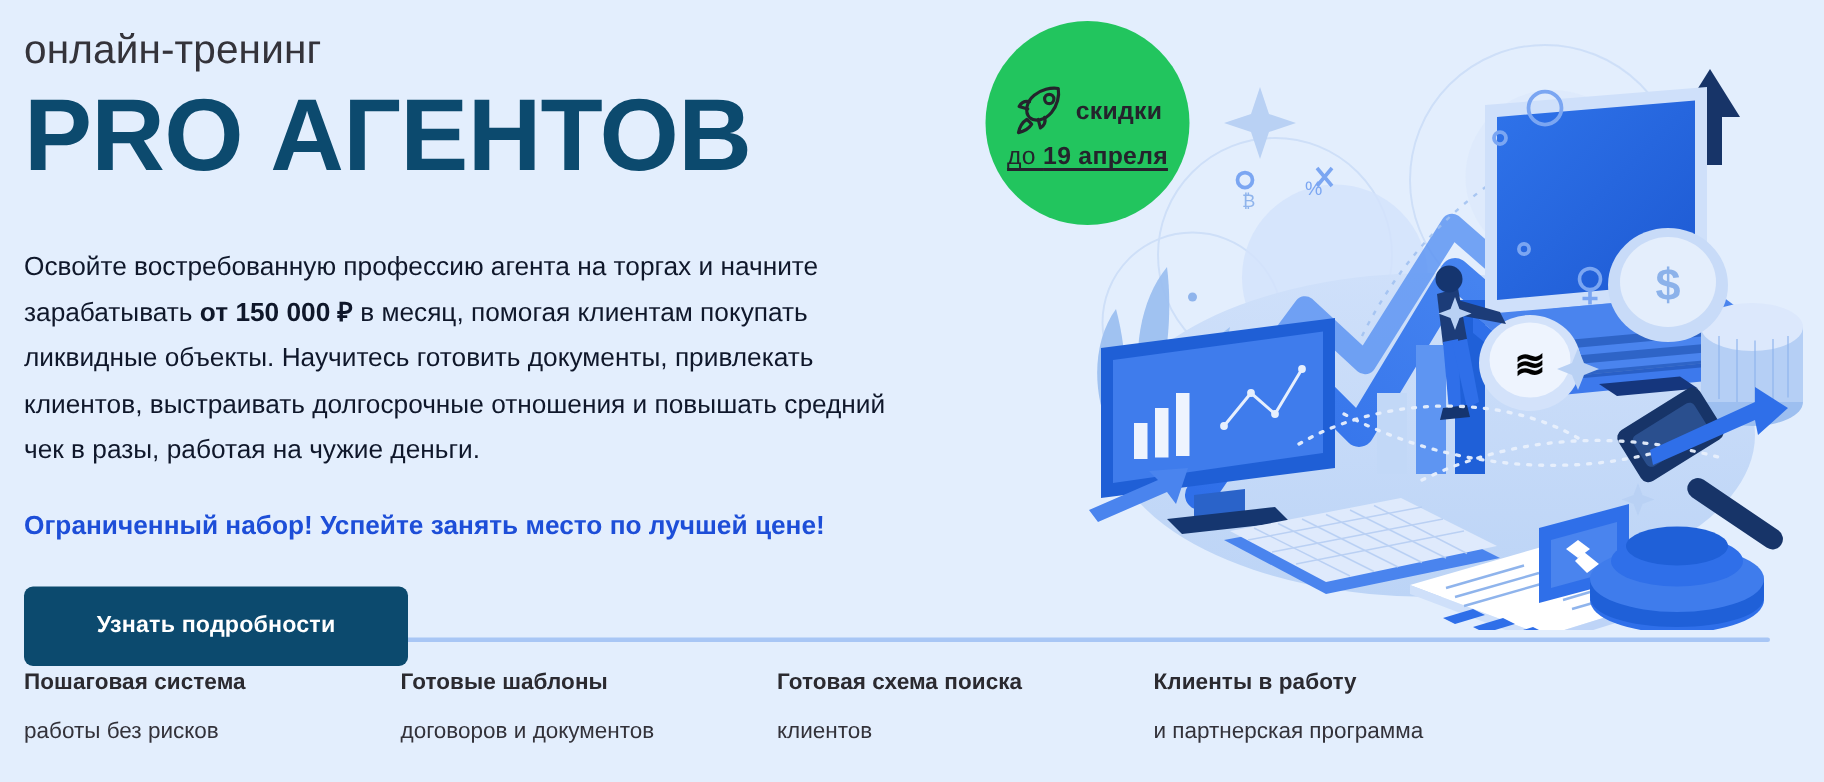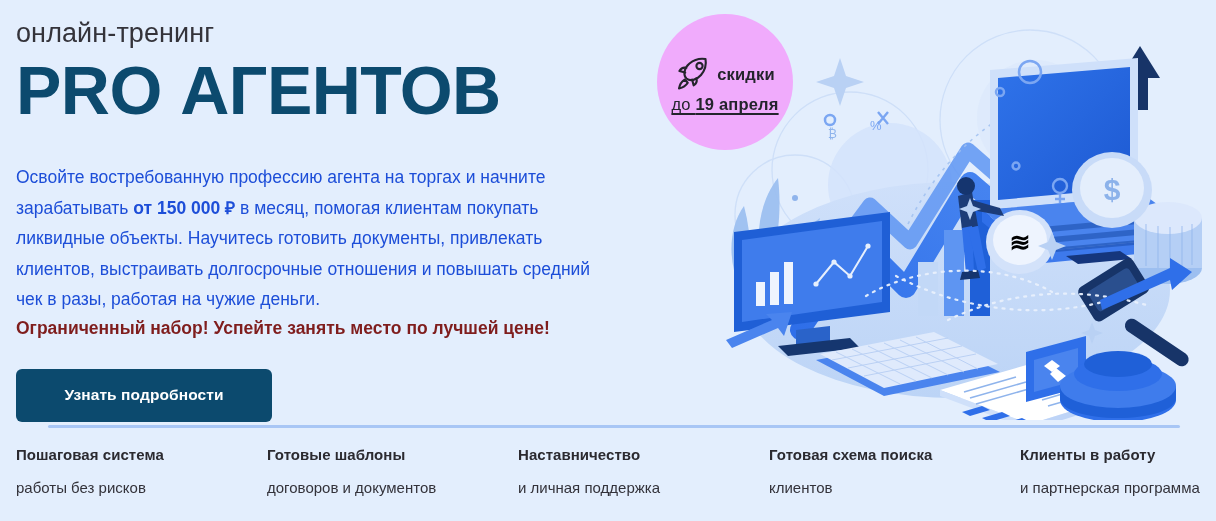--- a/index.html
+++ b/index.html
@@ -47,31 +47,32 @@
     color: #0c4a6e;
     letter-spacing: -0.5px;
     margin-top: 2px;
   }
 
   .lead {
     margin-top: 34px;
     width: 600px;
     font-size: 17.5px;
     line-height: 30.5px;
-    color: #1d4ed8;
+    color: #0f172a;
     font-weight: 400;
   }
 
   .lead b { font-weight: 700; }
 
   .limited {
+    margin-top: 22px;
     font-size: 17.5px;
     line-height: 26px;
     font-weight: 700;
-    color: #7f1d1d;
+    color: #1d4ed8;
   }
 
   .cta {
     display: inline-flex;
     align-items: center;
     justify-content: center;
     margin-top: 28px;
     width: 256px;
     height: 53px;
     border: none;
@@ -86,21 +87,21 @@
   }
 
   
   .badge {
     position: absolute;
     left: 657px;
     top: 14px;
     width: 136px;
     height: 136px;
     border-radius: 50%;
-    background: #f0abfc;
+    background: #22c55e;
     z-index: 8;
   }
 
   .badge-inner {
     position: absolute;
     inset: 0;
     display: flex;
     flex-direction: column;
     align-items: center;
     justify-content: center;
@@ -447,24 +448,20 @@
   <div class="features">
     <div class="feature">
       <div class="feature-title">Пошаговая система</div>
       <div class="feature-sub">работы без рисков</div>
     </div>
     <div class="feature">
       <div class="feature-title">Готовые шаблоны</div>
       <div class="feature-sub">договоров и документов</div>
     </div>
     <div class="feature">
-      <div class="feature-title">Наставничество</div>
-      <div class="feature-sub">и личная поддержка</div>
-    </div>
-    <div class="feature">
       <div class="feature-title">Готовая схема поиска</div>
       <div class="feature-sub">клиентов</div>
     </div>
     <div class="feature">
       <div class="feature-title">Клиенты в работу</div>
       <div class="feature-sub">и партнерская программа</div>
     </div>
   </div>
 
 </div>

